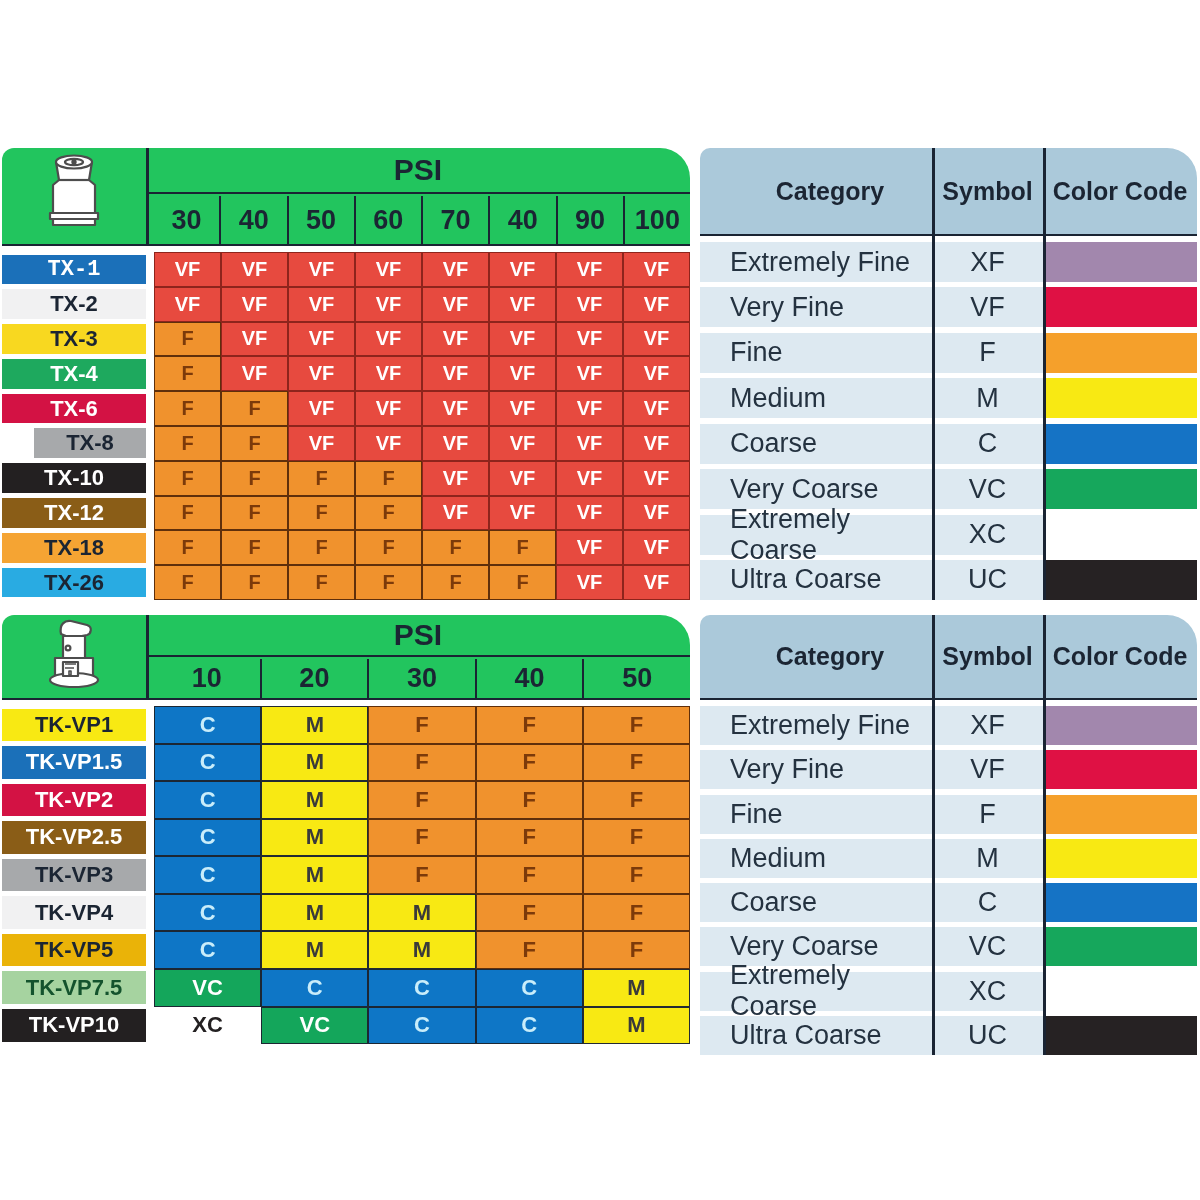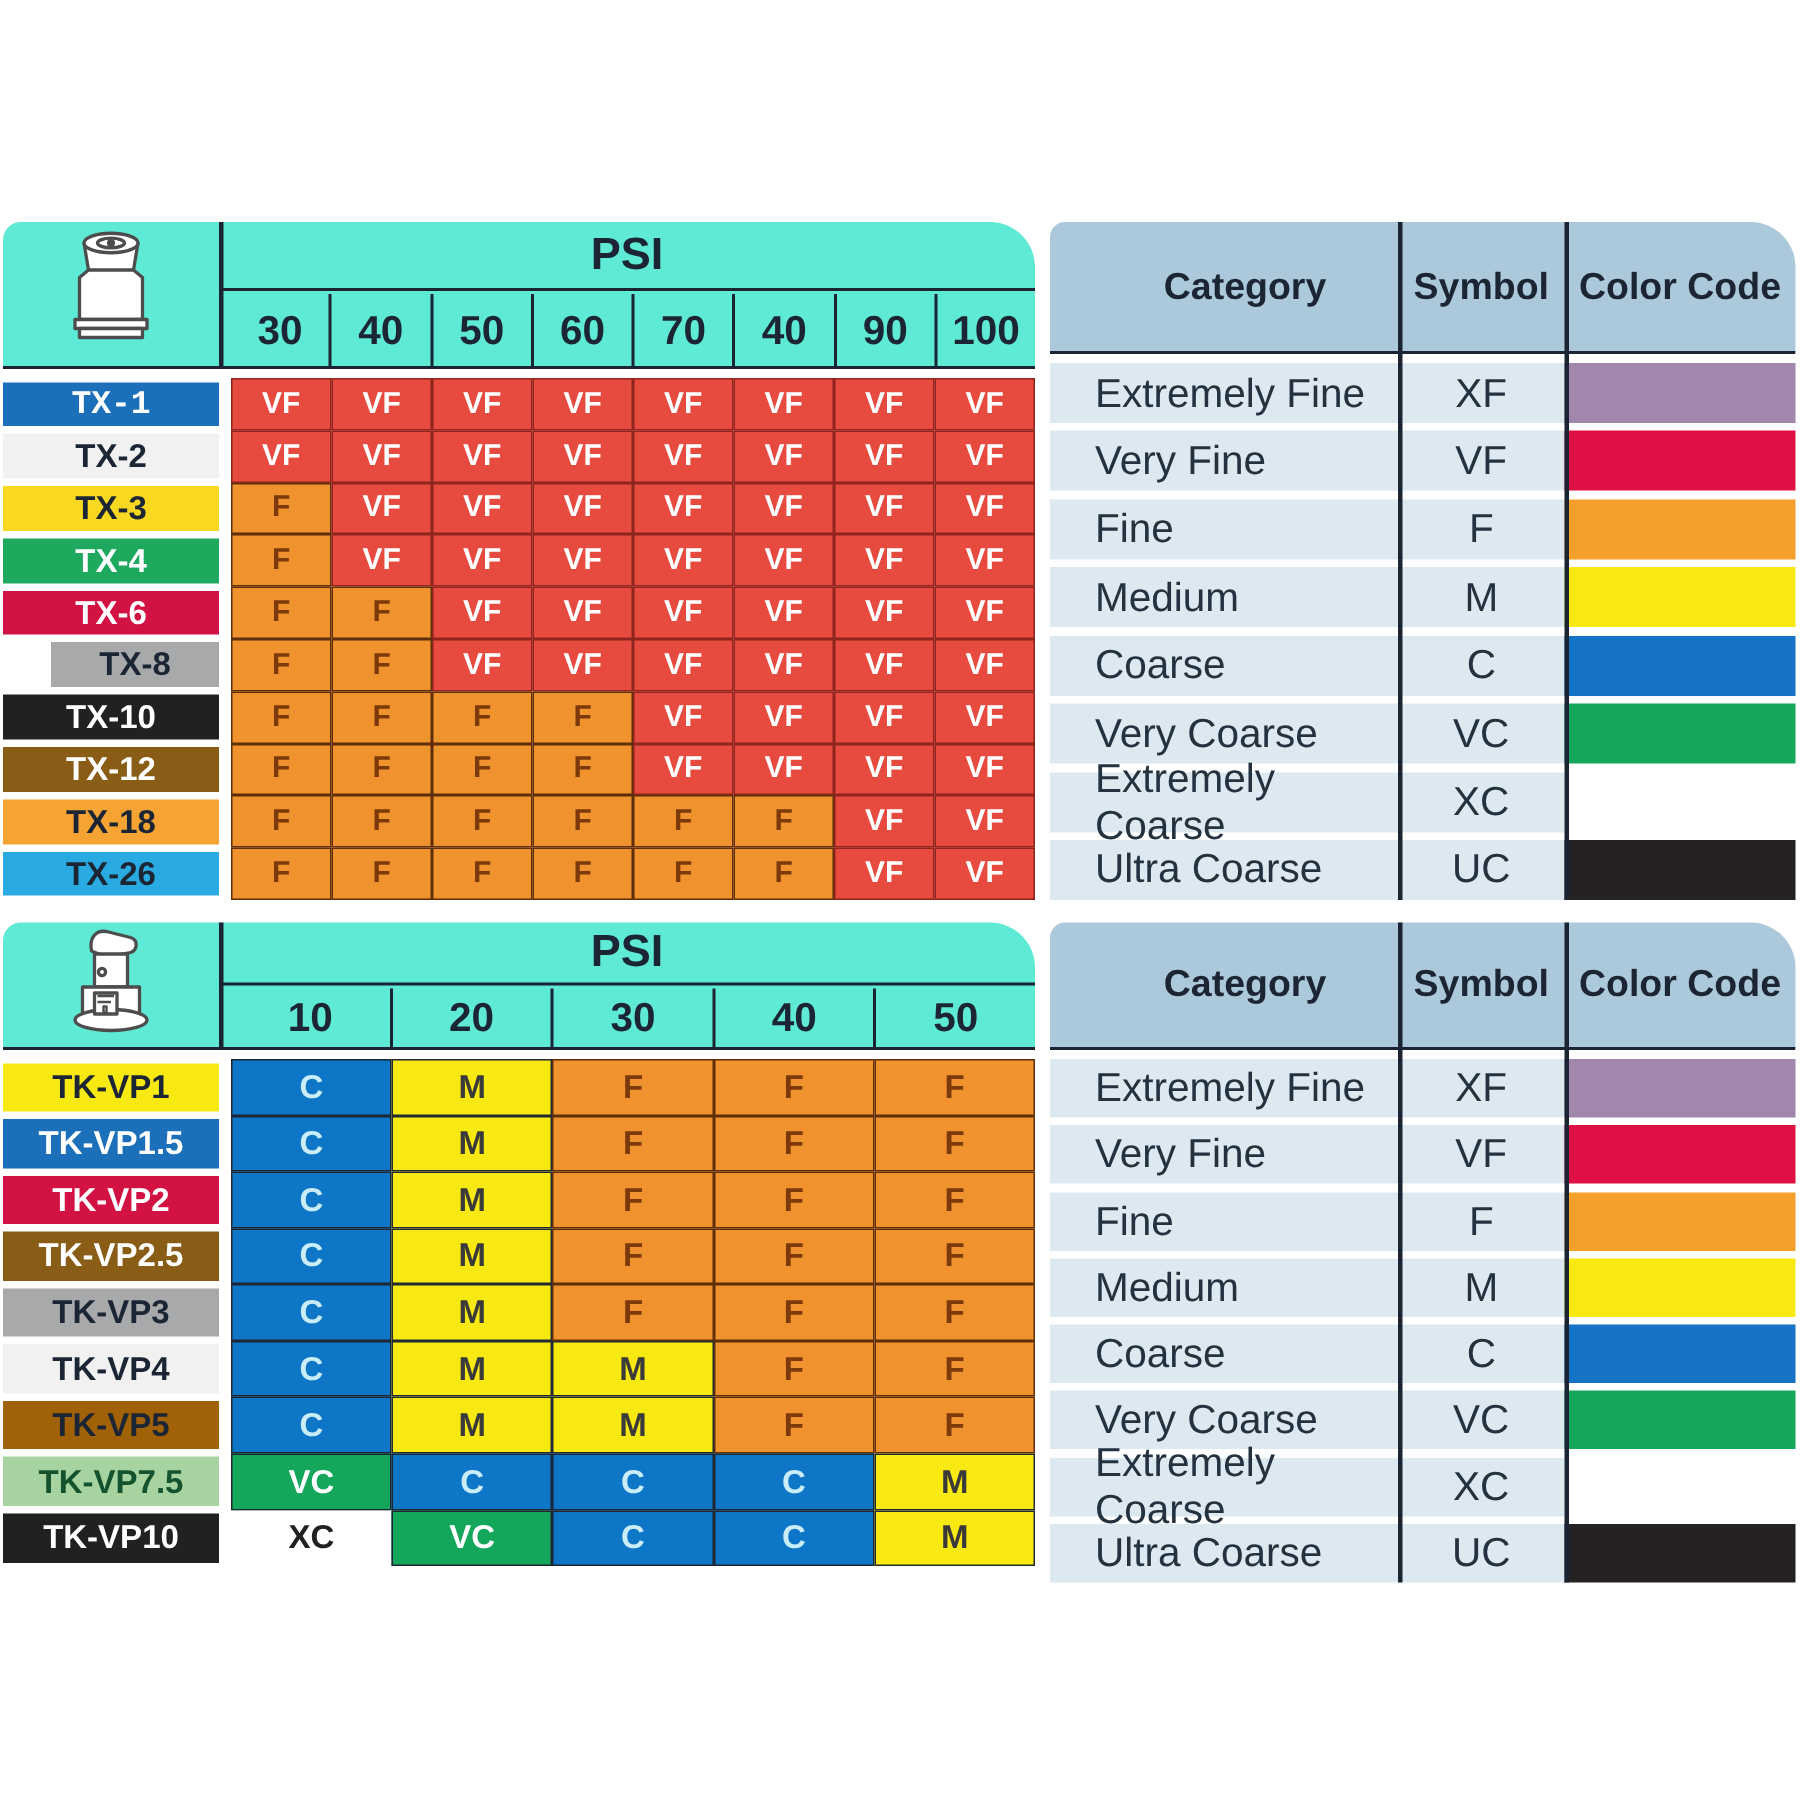--- a/index.html
+++ b/index.html
@@ -1,21 +1,21 @@
 <!DOCTYPE html>
 <html><head>
 <meta charset="utf-8">
 <style>
   html,body{margin:0;padding:0;background:#ffffff;}
   body{width:1200px;height:1200px;position:relative;font-family:"Liberation Sans",sans-serif;overflow:hidden;}
   .panel{position:absolute;box-sizing:border-box;}
 
   
   .mtable{left:2px;width:688px;}
-  .mtable .mhead{position:relative;background:#5eead4;border-radius:12px 30px 0 0;border-bottom:2.5px solid #1a2433;box-sizing:border-box;}
+  .mtable .mhead{position:relative;background:#22c55e;border-radius:12px 30px 0 0;border-bottom:2.5px solid #1a2433;box-sizing:border-box;}
   .psi-title{position:absolute;left:144px;right:0;top:0;display:flex;align-items:center;justify-content:center;
              font-weight:bold;font-size:30px;color:#1b2533;border-bottom:2.5px solid #1a2433;box-sizing:border-box;}
   .head-vline{position:absolute;left:144px;top:0;bottom:0;width:2.5px;background:#1a2433;}
   .label-head{position:absolute;left:0;top:0;width:144px;bottom:0;display:flex;align-items:center;justify-content:center;}
   .psi-cols{position:absolute;left:152px;right:0;bottom:0;display:flex;}
   .psi-col{flex:1;display:flex;align-items:center;justify-content:center;font-weight:bold;font-size:27px;color:#1b2533;box-sizing:border-box;}
   .psi-col.sep{border-left:2.5px solid #1a2433;}
   .mbody{position:absolute;left:0;right:0;display:flex;flex-direction:column;}
   .mrow{display:flex;}
   .label-wrap{width:144px;position:relative;flex:0 0 144px;}
@@ -306,21 +306,21 @@
         </div>
         <div class="gutter"></div>
         <div class="mcell" style="background: rgb(14, 118, 198); color: rgb(201, 237, 250); border-color: rgb(28, 39, 51);">C</div>
         <div class="mcell" style="background: rgb(248, 233, 19); color: rgb(58, 58, 58); border-color: rgb(34, 42, 51);">M</div>
         <div class="mcell" style="background: rgb(248, 233, 19); color: rgb(58, 58, 58); border-color: rgb(34, 42, 51);">M</div>
         <div class="mcell" style="background: rgb(240, 146, 45); color: rgb(124, 58, 10); border-color: rgb(95, 47, 11);">F</div>
         <div class="mcell" style="background: rgb(240, 146, 45); color: rgb(124, 58, 10); border-color: rgb(95, 47, 11);">F</div>
       </div>
       <div class="mrow">
         <div class="label-wrap">
-          <div class="label-bar" style="background: #a16207; color: rgb(27, 37, 51);">TK-VP5</div>
+          <div class="label-bar" style="background: #eab308; color: rgb(27, 37, 51);">TK-VP5</div>
         </div>
         <div class="gutter"></div>
         <div class="mcell" style="background: rgb(14, 118, 198); color: rgb(201, 237, 250); border-color: rgb(28, 39, 51);">C</div>
         <div class="mcell" style="background: rgb(248, 233, 19); color: rgb(58, 58, 58); border-color: rgb(34, 42, 51);">M</div>
         <div class="mcell" style="background: rgb(248, 233, 19); color: rgb(58, 58, 58); border-color: rgb(34, 42, 51);">M</div>
         <div class="mcell" style="background: rgb(240, 146, 45); color: rgb(124, 58, 10); border-color: rgb(95, 47, 11);">F</div>
         <div class="mcell" style="background: rgb(240, 146, 45); color: rgb(124, 58, 10); border-color: rgb(95, 47, 11);">F</div>
       </div>
       <div class="mrow">
         <div class="label-wrap">

